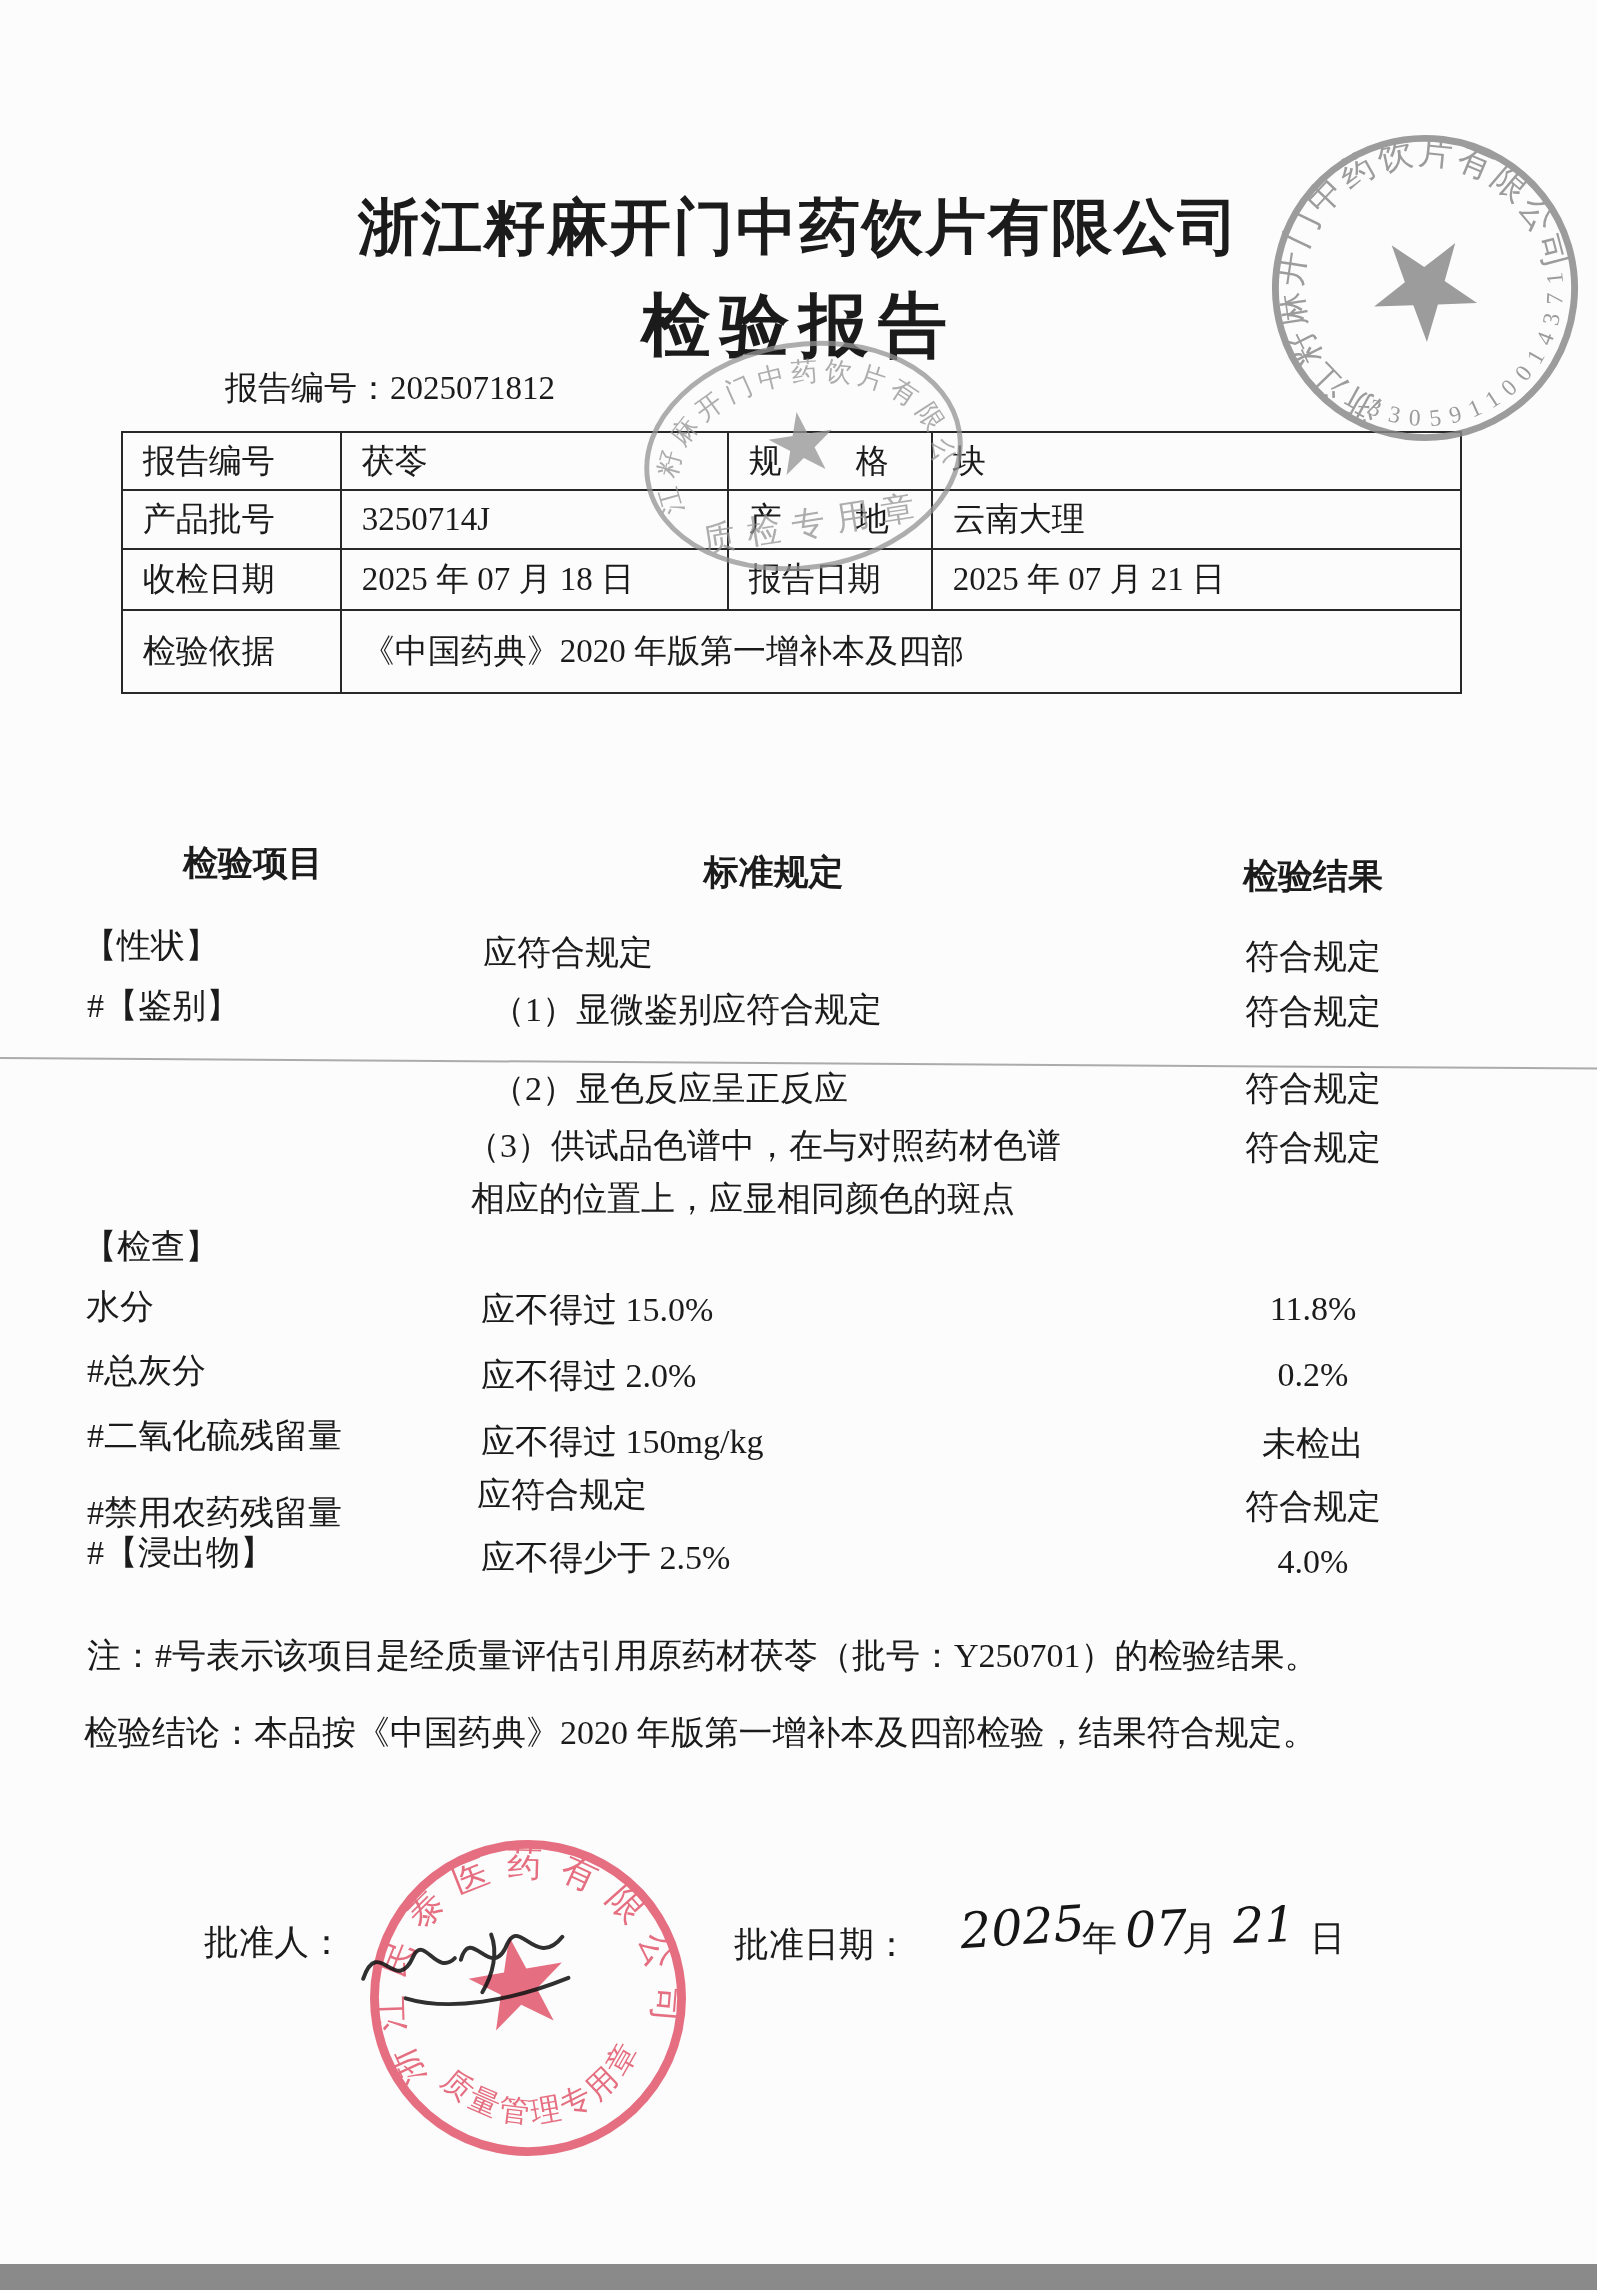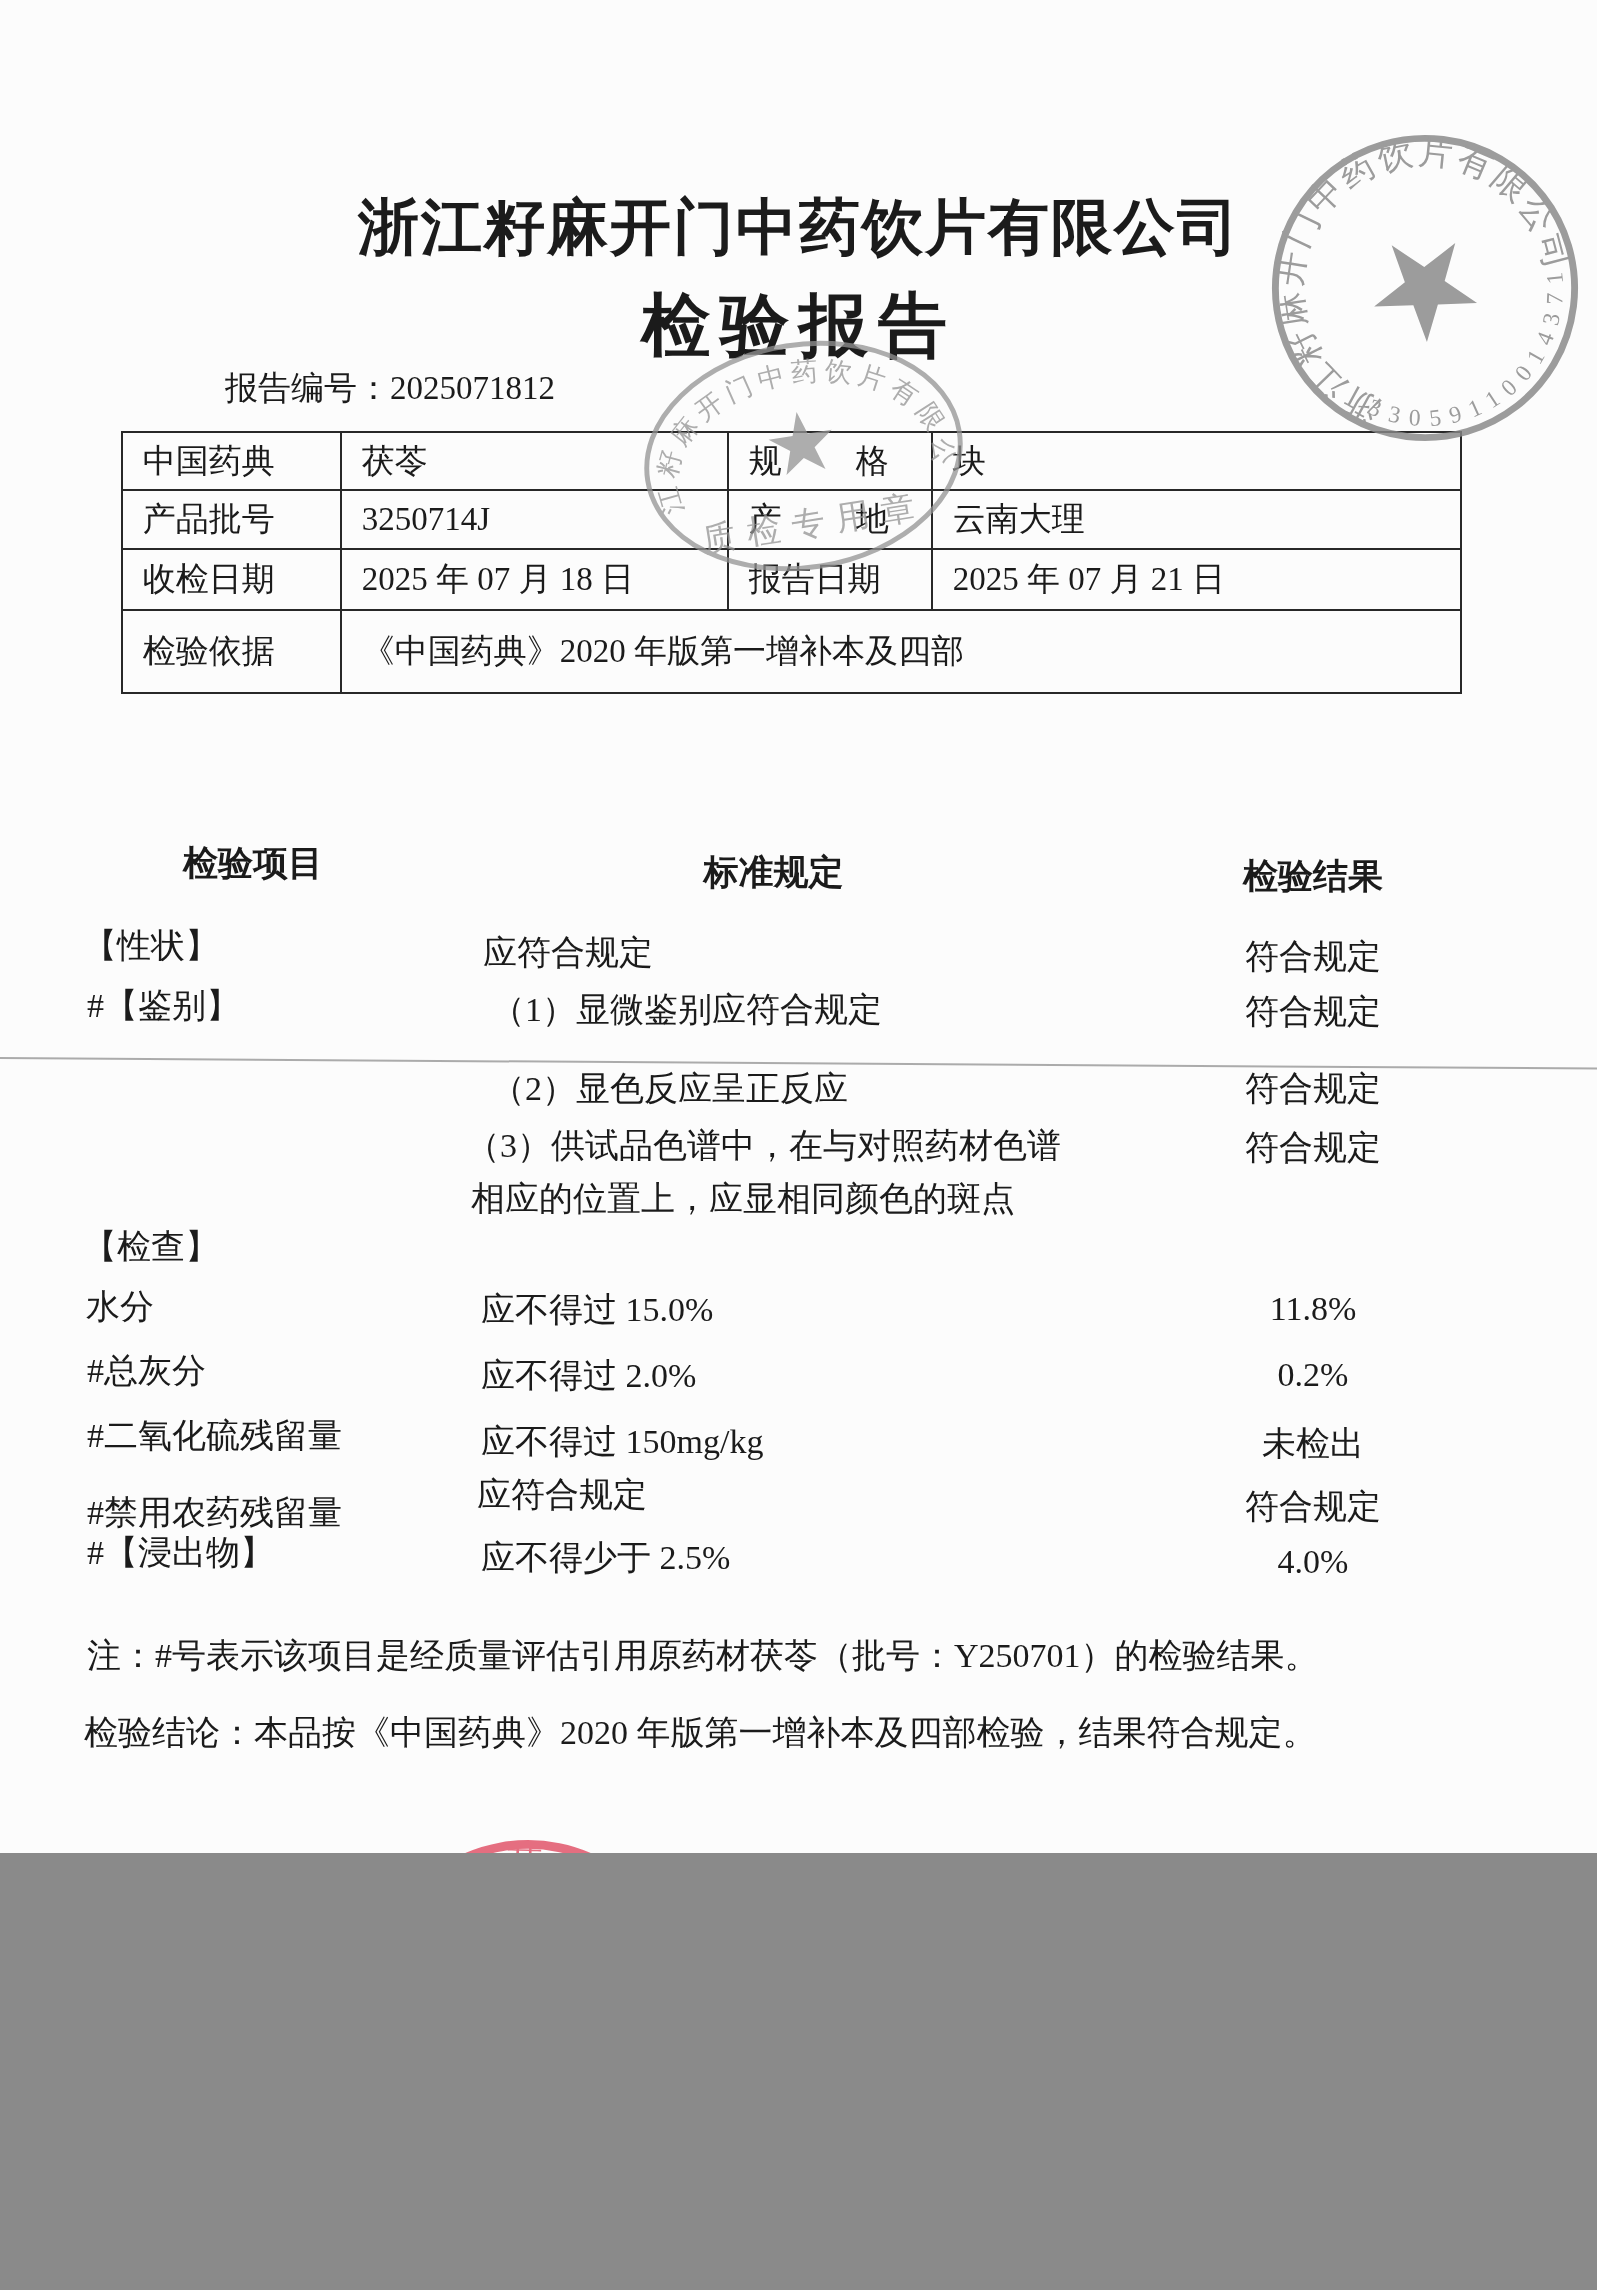--- a/index.html
+++ b/index.html
@@ -1,16 +1,16 @@
 <!DOCTYPE html>
 <html><head>
 <meta charset="utf-8">
 <style>
   html,body{margin:0;padding:0;background:#8a8a8a;}
-  .page{position:relative;width:1598px;height:1853px;margin:0 auto;background:#fcfcfc;
+  .page{position:relative;width:1598px;height:2264px;margin:0 auto;background:#fcfcfc;
         overflow:hidden;font-family:"Liberation Serif","DejaVu Serif",serif;color:#1b1b1b;}
   .abs{position:absolute;white-space:nowrap;}
   .cx{transform:translateX(-50%);}
   .company-title{font-size:61px;font-weight:bold;letter-spacing:2px;}
   .report-title{font-family:"Liberation Sans","DejaVu Sans",sans-serif;font-size:69px;font-weight:bold;letter-spacing:9.9px;}
   .report-no{font-size:33px;}
   table.info{border-collapse:collapse;table-layout:fixed;width:1339px;}
   table.info td{border:2px solid #282828;font-size:33px;padding:0 5.9px 0 19.7px;vertical-align:middle;overflow:hidden;}
   .spread{display:inline-block;width:140px;text-align:justify;text-align-last:justify;}
   .sec-head{font-family:"Liberation Sans","DejaVu Sans",sans-serif;font-size:35px;font-weight:bold;}
@@ -38,21 +38,21 @@
 
   <table class="info abs" style="left:121px;top:431px;">
     <colgroup>
         <col style="width:219px">
         <col style="width:387px">
         <col style="width:204px">
         <col style="width:529px">
       </colgroup>
     <tbody>
         <tr style="height:58px">
-      <td>中国药典</td>
+      <td>报告编号</td>
       <td>茯苓</td>
       <td><span class="spread">规格</span></td>
       <td>块</td>
     </tr>
     <tr style="height:59px">
       <td>产品批号</td>
       <td>3250714J</td>
       <td><span class="spread">产地</span></td>
       <td>云南大理</td>
     </tr>

